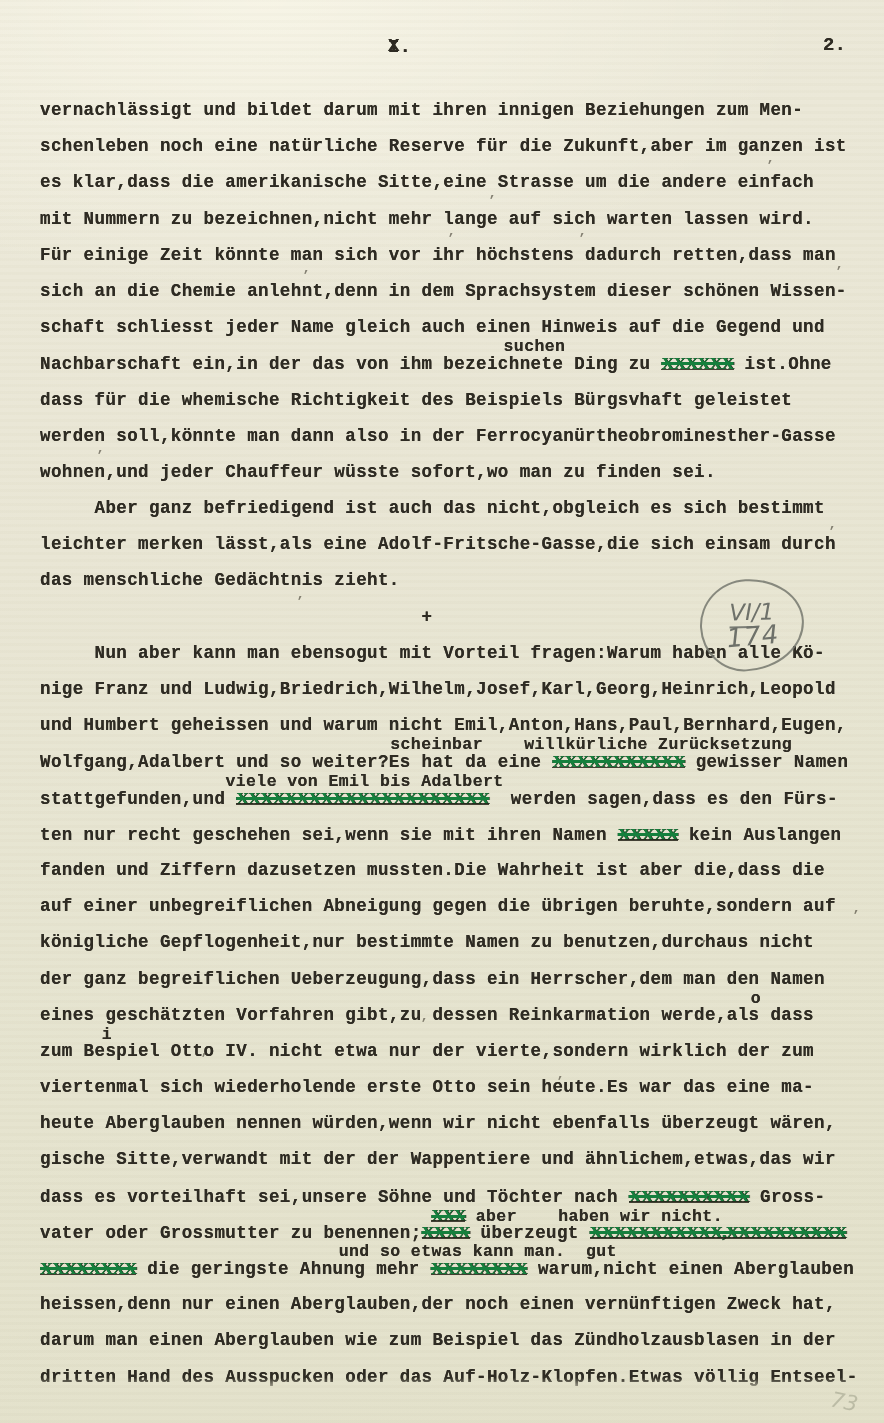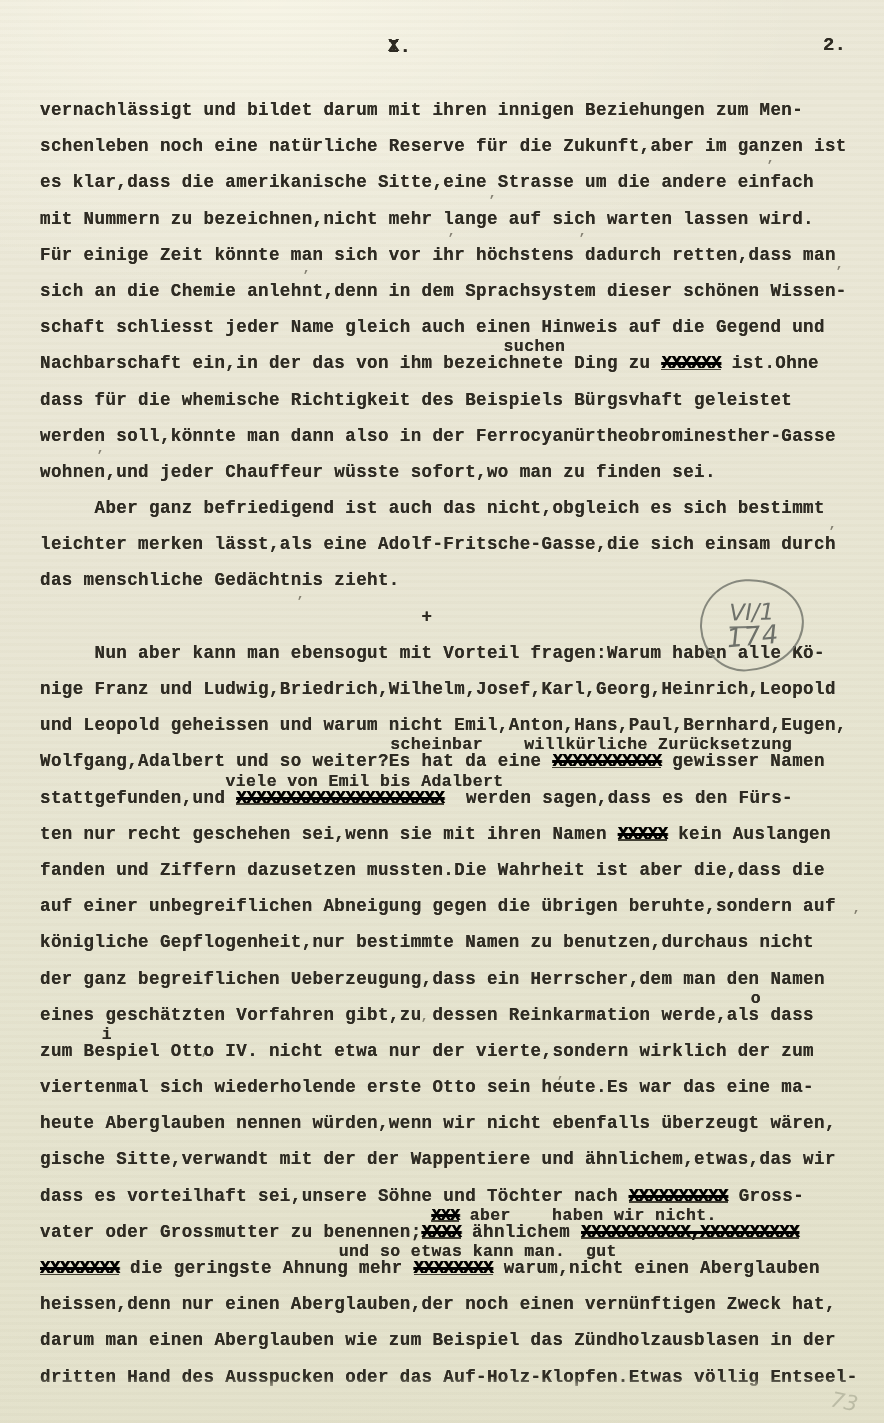--- a/index.html
+++ b/index.html
@@ -36,23 +36,24 @@
     color:#2e2b23;text-shadow:0 0 .6px rgba(43,40,32,.85);
   }
   .line{
     height:36.2px;line-height:36.2px;white-space:pre;
   }
   .insertline{
     height:0;line-height:17px;white-space:pre;position:relative;top:-7px;
     font-size:16.5px;
   }
   .struck{
-    position:relative;letter-spacing:-.6px;color:#000000;
+    position:relative;letter-spacing:-.6px;color:#15803d;
     text-decoration:line-through;text-decoration-thickness:2.5px;
     text-shadow:.6px 0 0 #262319, 0 0 .6px rgba(38,35,25,.9);
+    font-family:Liberation Serif, serif;
   }
   .struck::after{
     content:"";position:absolute;left:0;right:0;bottom:3px;height:1.5px;background:rgba(38,35,25,.85);
   }
   .faded{
     -webkit-mask-image:linear-gradient(to bottom,#000 52%,rgba(0,0,0,.12) 88%);
             mask-image:linear-gradient(to bottom,#000 52%,rgba(0,0,0,.12) 88%);
   }
   
   .annotation{
@@ -99,40 +100,40 @@
     <div class="line"><span>Nachbarschaft ein,in der das von ihm bezeichnete Ding zu </span><span class="struck">XXXXXX</span><span> ist.Ohne</span></div>
     <div class="line"><span>dass für die whemische Richtigkeit des Beispiels Bürgsvhaft geleistet</span></div>
     <div class="line"><span>werden soll,könnte man dann also in der Ferrocyanürtheobrominesther-Gasse</span></div>
     <div class="line"><span>wohnen,und jeder Chauffeur wüsste sofort,wo man zu finden sei.</span></div>
     <div class="line"><span>     Aber ganz befriedigend ist auch das nicht,obgleich es sich bestimmt</span></div>
     <div class="line"><span>leichter merken lässt,als eine Adolf-Fritsche-Gasse,die sich einsam durch</span></div>
     <div class="line"><span>das menschliche Gedächtnis zieht.</span></div>
     <div class="line"><span>                                   +</span></div>
     <div class="line"><span>     Nun aber kann man ebensogut mit Vorteil fragen:Warum haben alle Kö-</span></div>
     <div class="line"><span>nige Franz und Ludwig,Briedrich,Wilhelm,Josef,Karl,Georg,Heinrich,Leopold</span></div>
-    <div class="line"><span>und Leopold geheissen und warum nicht Emil,Anton,Hans,Paul,Bernhard,Eugen,</span></div>
+    <div class="line"><span>und Humbert geheissen und warum nicht Emil,Anton,Hans,Paul,Bernhard,Eugen,</span></div>
     <div class="insertline"><span>                                  scheinbar    willkürliche Zurücksetzung</span></div>
     <div class="line"><span>Wolfgang,Adalbert und so weiter?Es hat da eine </span><span class="struck">XXXXXXXXXXX</span><span> gewisser Namen</span></div>
     <div class="insertline"><span>                  viele von Emil bis Adalbert</span></div>
     <div class="line"><span>stattgefunden,und </span><span class="struck">XXXXXXXXXXXXXXXXXXXXX</span><span>  werden sagen,dass es den Fürs-</span></div>
     <div class="line"><span>ten nur recht geschehen sei,wenn sie mit ihren Namen </span><span class="struck">XXXXX</span><span> kein Auslangen</span></div>
     <div class="line"><span>fanden und Ziffern dazusetzen mussten.Die Wahrheit ist aber die,dass die</span></div>
     <div class="line"><span>auf einer unbegreiflichen Abneigung gegen die übrigen beruhte,sondern auf</span></div>
     <div class="line"><span>königliche Gepflogenheit,nur bestimmte Namen zu benutzen,durchaus nicht</span></div>
     <div class="line"><span>der ganz begreiflichen Ueberzeugung,dass ein Herrscher,dem man den Namen</span></div>
     <div class="insertline"><span>                                                                     o</span></div>
     <div class="line"><span>eines geschätzten Vorfahren gibt,zu dessen Reinkarmation werde,als dass</span></div>
     <div class="insertline"><span>      i</span></div>
     <div class="line"><span>zum Bespiel Otto IV. nicht etwa nur der vierte,sondern wirklich der zum</span></div>
     <div class="line"><span>viertenmal sich wiederholende erste Otto sein heute.Es war das eine ma-</span></div>
     <div class="line"><span>heute Aberglauben nennen würden,wenn wir nicht ebenfalls überzeugt wären,</span></div>
     <div class="line"><span>gische Sitte,verwandt mit der der Wappentiere und ähnlichem,etwas,das wir</span></div>
     <div class="line"><span>dass es vorteilhaft sei,unsere Söhne und Töchter nach </span><span class="struck">XXXXXXXXXX</span><span> Gross-</span></div>
     <div class="insertline"><span>                                      </span><span class="struck">XXX</span><span> aber    haben wir nicht.</span></div>
-    <div class="line"><span>vater oder Grossmutter zu benennen;</span><span class="struck">XXXX</span><span> ähnlichem </span><span class="struck">XXXXXXXXXXX,XXXXXXXXXX</span></div>
+    <div class="line"><span>vater oder Grossmutter zu benennen;</span><span class="struck">XXXX</span><span> überzeugt </span><span class="struck">XXXXXXXXXXX,XXXXXXXXXX</span></div>
     <div class="insertline"><span>                             und so etwas kann man.  gut</span></div>
     <div class="line"><span class="struck">XXXXXXXX</span><span> die geringste Ahnung mehr </span><span class="struck">XXXXXXXX</span><span> warum,nicht einen Aberglauben</span></div>
     <div class="line"><span>heissen,denn nur einen Aberglauben,der noch einen vernünftigen Zweck hat,</span></div>
     <div class="line"><span>darum man einen Aberglauben wie zum Beispiel das Zündholzausblasen in der</span></div>
     <div class="line faded"><span>dritten Hand des Ausspucken oder das Auf-Holz-Klopfen.Etwas völlig Entseel-</span></div>
   </div>
 
 <div class="annotation">
   <div class="l1">
     <span class="und">VI</span><span>/1</span>

